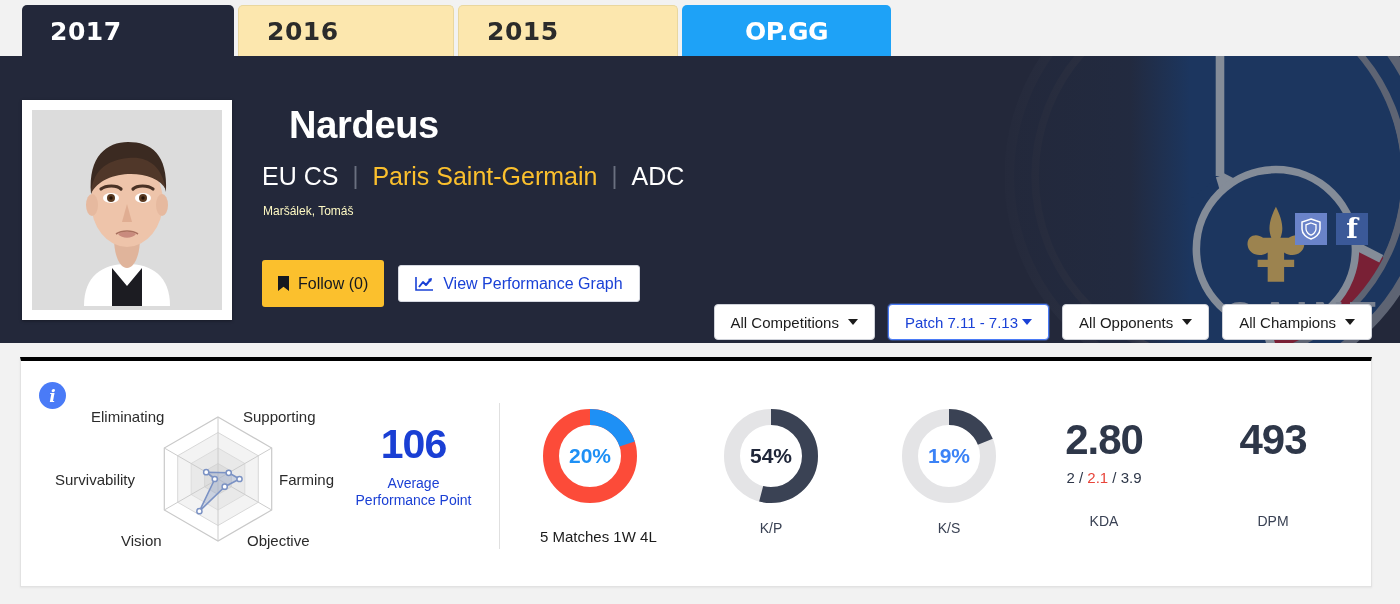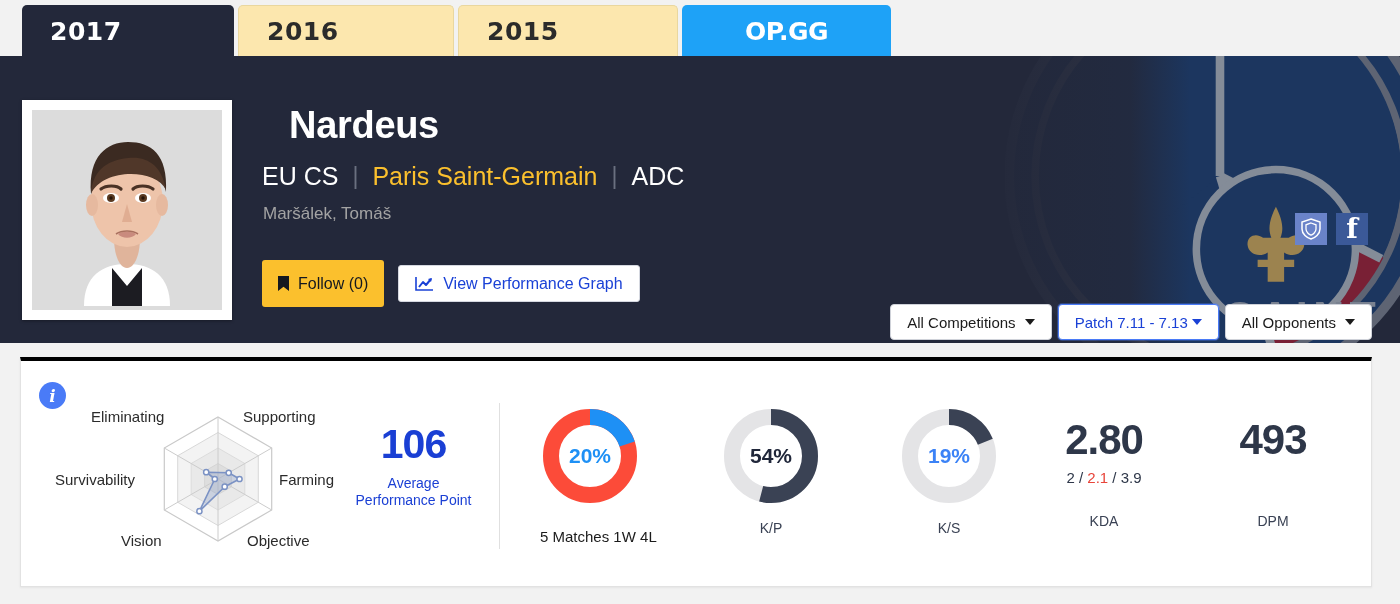--- a/index.html
+++ b/index.html
@@ -112,22 +112,22 @@
     color: #6a7080;
     margin: 0 14px;
     font-size: 23px;
     font-weight: 300;
   }
   .player-meta .team { color: #fbc02d; }
   .player-realname {
     position: absolute;
     left: 263px;
     top: 148px;
-    color: #a3a3a3;
-    font-size: 17px;
+    color: #fef9c3;
+    font-size: 12px;
   }
 
   .btn-row {
     position: absolute;
     left: 262px;
     top: 204px;
     display: flex;
     align-items: center;
   }
   .btn-follow {
@@ -183,21 +183,21 @@
   
   .filters {
     position: absolute;
     left: 0;
     top: 304px;
     width: 1400px;
     display: flex;
     justify-content: flex-end;
     padding-right: 28px;
     box-sizing: border-box;
-    gap: 6px;
+    gap: 13px;
     z-index: 5;
   }
   .filter-btn {
     height: 34px;
     background: #ffffff;
     border: 1px solid #cfd2d9;
     border-radius: 4px;
     color: #1b1b1b;
     font-size: 15px;
     display: flex;
@@ -417,20 +417,24 @@
     <div class="filter-btn">
       <span>All Competitions</span>
       <span class="caret"></span>
     </div>
     <div class="filter-btn active">
       <span>Patch 7.11 - 7.13</span>
       <span class="caret"></span>
     </div>
     <div class="filter-btn">
       <span>All Opponents</span>
+      <span class="caret"></span>
+    </div>
+    <div class="filter-btn">
+      <span>All Champions</span>
       <span class="caret"></span>
     </div>
   </div>
 
   <div class="stats-card">
 
     <div class="info-icon">i</div>
 
     <div class="radar-wrap">
       <svg width="320" height="140" viewBox="0 0 320 140">

